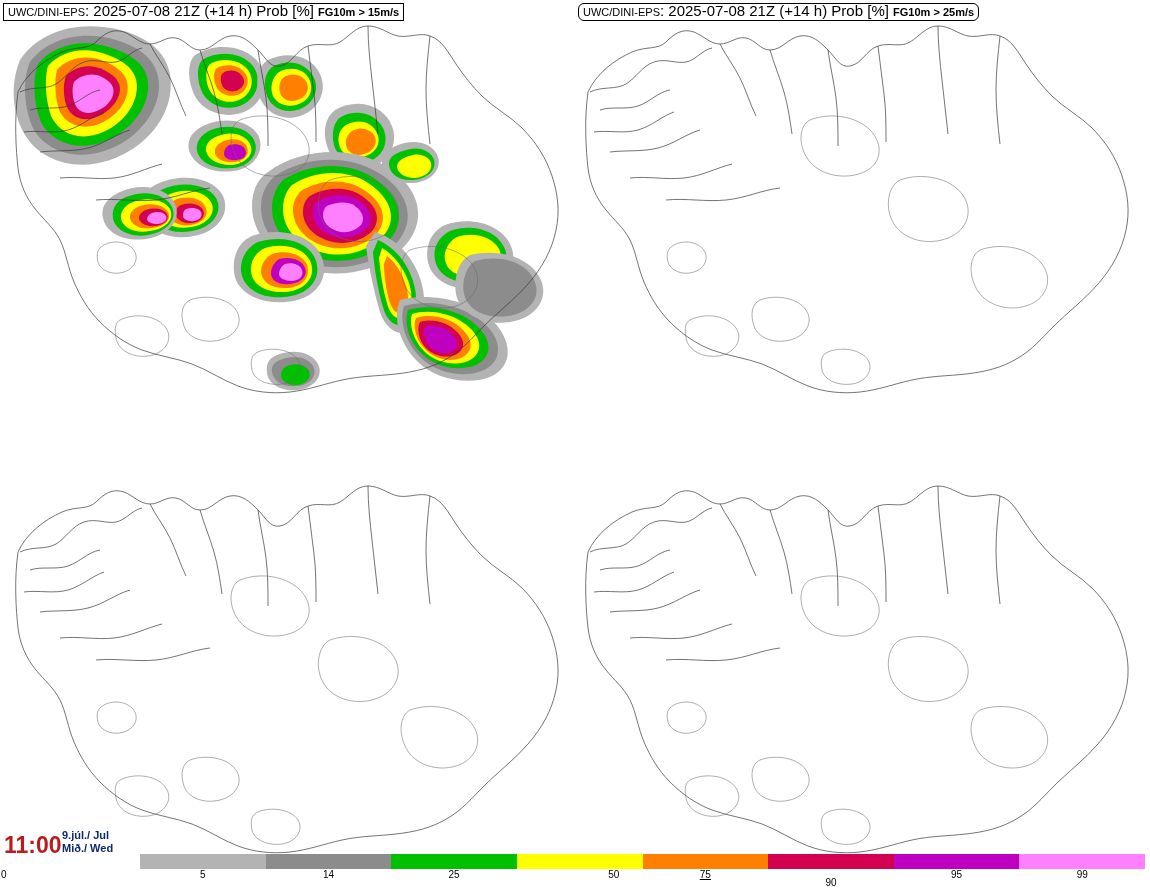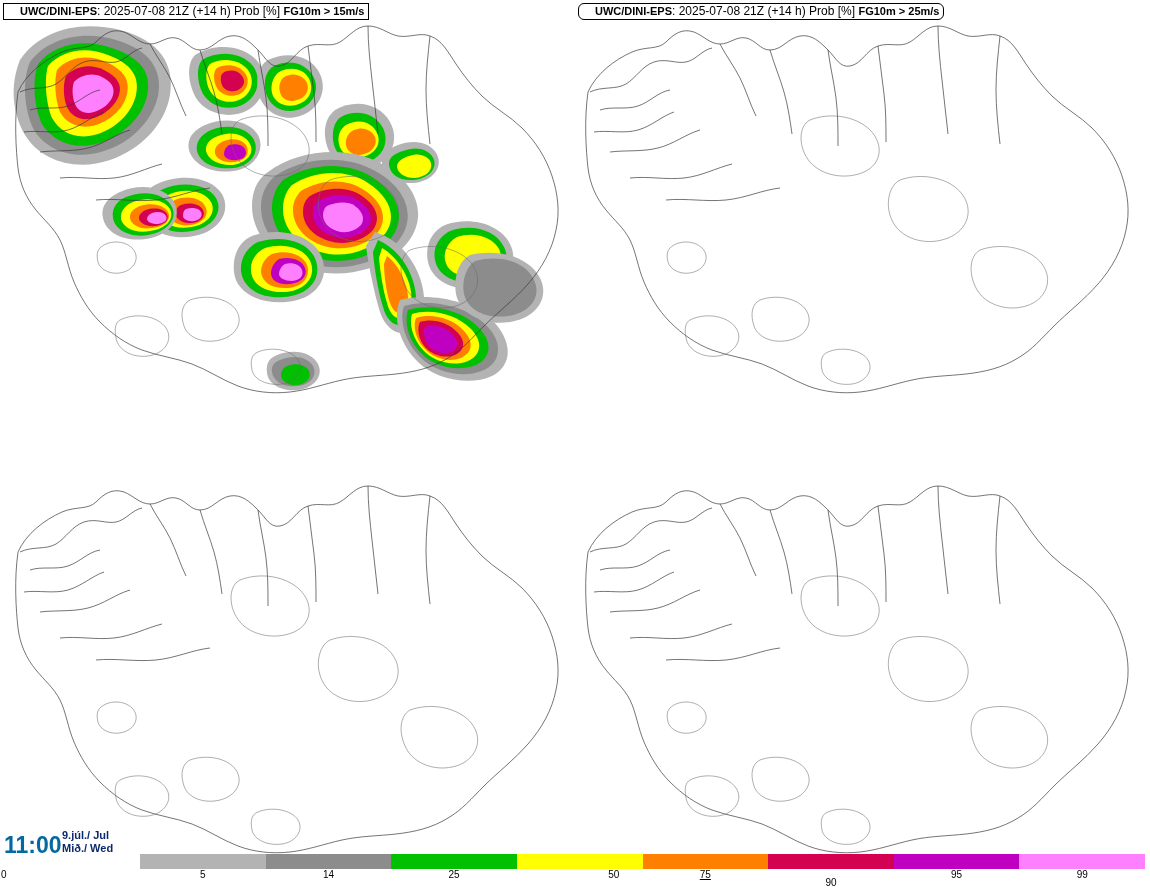--- a/index.html
+++ b/index.html
@@ -25,31 +25,31 @@
     font-size:11px;
     line-height:12px;
     white-space:nowrap;
     color:#000;
     z-index:5;
   }
   .panel-a .title{left:3px;}
   .panel-b .title{left:3px;border-radius:6px;}
   .panel-c .title{left:3px;}
   .panel-d .title{left:3px;}
-  .title .model{font-weight:bold;font-size:11px;margin-left:12px;}
-  .title .run{font-size:12px;}
+  .title .model{font-weight:normal;font-size:11px;}
+  .title .run{font-size:15px;}
   .title .param{font-weight:bold;font-size:11px;}
   
   .footer{
     position:absolute;left:0;top:860px;width:1150px;height:31px;
     background:#fff;
   }
   .clock{
     position:absolute;left:4px;top:-28px;
-    color:#0369a1;
+    color:#b91c1c;
     font-weight:bold;
     font-size:23px;
     letter-spacing:0px;
   }
   .datebox{
     position:absolute;left:62px;top:-31px;
     color:#0b2a6b;
     font-size:11px;
     line-height:13px;
     font-weight:bold;

